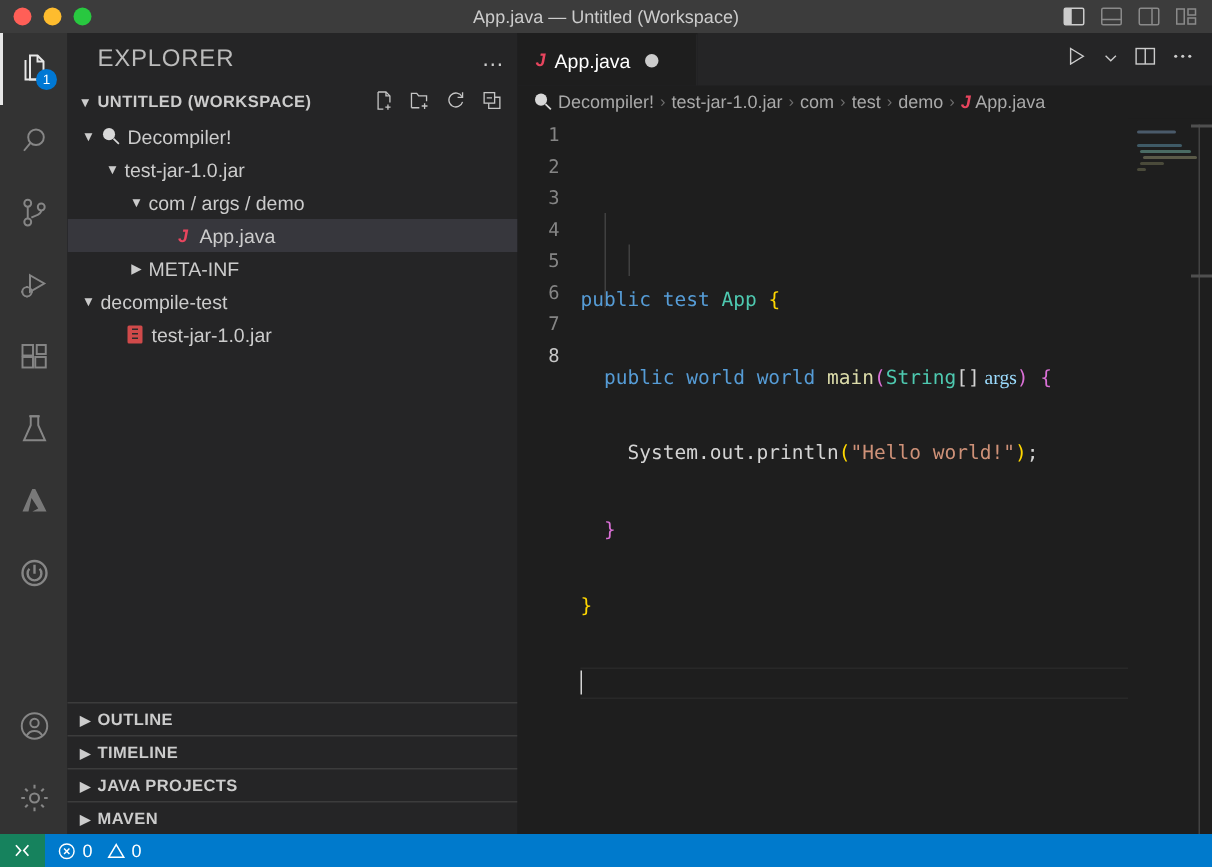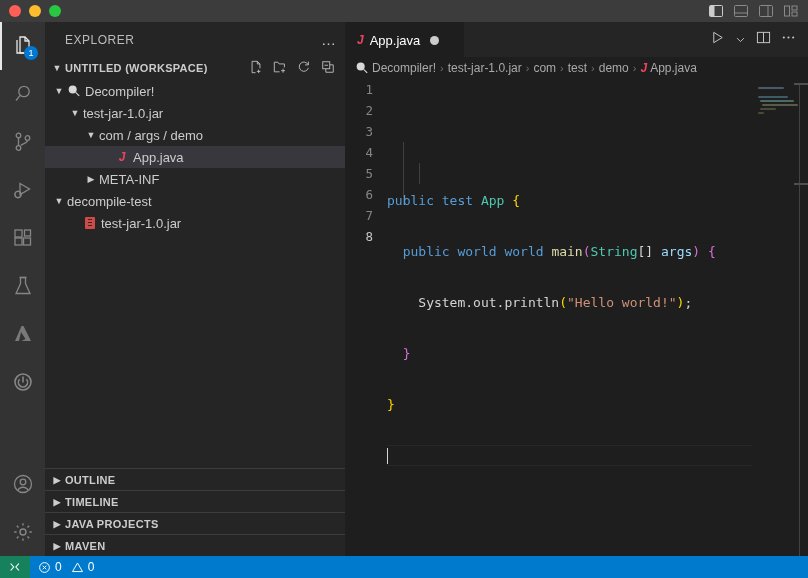--- a/index.html
+++ b/index.html
@@ -52,21 +52,21 @@
 
   
   .sidebar {
     width:300px; flex:0 0 300px; background:#252526;
     display:flex; flex-direction:column; min-height:0;
   }
   .sb-header {
     height:35px; flex:0 0 35px; display:flex; align-items:center;
     padding:0 8px 0 20px; color:#bbbbbb;
   }
-  .sb-title { font-size:12px; letter-spacing:.5px; text-transform:uppercase; }
+  .sb-title { font-size:16px; letter-spacing:.5px; text-transform:uppercase; }
   .sb-dots { margin-left:auto; color:#cccccc; font-size:15px; line-height:10px; letter-spacing:1px; }
 
   .section-head {
     height:22px; flex:0 0 22px; display:flex; align-items:center;
     font-size:11px; font-weight:bold; color:#cccccc; letter-spacing:.3px;
     padding-left:4px;
   }
   .section-head.bordered { border-top:1px solid #3c3c3c; }
   .twisty { width:16px; text-align:center; font-size:9px; color:#cccccc; display:inline-block; }
   .sect-actions { margin-left:auto; display:flex; gap:10px; padding-right:10px; align-items:center; color:#c5c5c5; }
@@ -119,21 +119,21 @@
   }
   .ln-active { border-top:1px solid #282828; border-bottom:1px solid #282828; box-sizing:border-box; }
   .caret {
     display:inline-block; width:1px; height:16px; background:#d4d4d4;
     vertical-align:-3px;
   }
   .k  { color:#569cd6; }
   .ty { color:#4ec9b0; }
   .fn { color:#dcdcaa; }
   .st { color:#ce9178; }
-  .vr { color:#9cdcfe; }
+  .vr { color:#9cdcfe;font-family:Liberation Serif, serif; }
   .br1{ color:#ffd700; }
   .br2{ color:#da70d6; }
   .pn { color:#d4d4d4; }
   .guide { position:absolute; width:1px; background:#404040; }
 
   .minimap { width:56px; flex:0 0 56px; position:relative; background:#1e1e1e; }
   .mm-line { position:absolute; height:2px; border-radius:1px; }
   .mm-scroll { position:absolute; right:8px; width:1px; background:#424242; top:4px; bottom:0; }
   .mm-slider { position:absolute; right:0; width:14px; height:2px; background:#4f4f4f; }
 
@@ -153,20 +153,21 @@
 <body>
 
 <div class="app">
 
   <div class="titlebar">
     <div class="traffic">
       <span class="tl red"></span>
       <span class="tl yellow"></span>
       <span class="tl green"></span>
     </div>
+    <div class="title-text">App.java — Untitled (Workspace)</div>
     <div class="layout-ctrls">
       <span>
         <svg width="16" height="14" viewBox="0 0 16 14">
             <rect x="1.5" y="1.5" width="13" height="11" rx="1" fill="none" stroke="#cccccc"></rect>
             <rect x="2" y="2" width="4.5" height="10" fill="#cccccc"></rect>
           </svg>
       </span>
       <span>
         <svg width="16" height="14" viewBox="0 0 16 14">
             <rect x="1.5" y="1.5" width="13" height="11" rx="1" fill="none" stroke="#8a8a8a"></rect>

